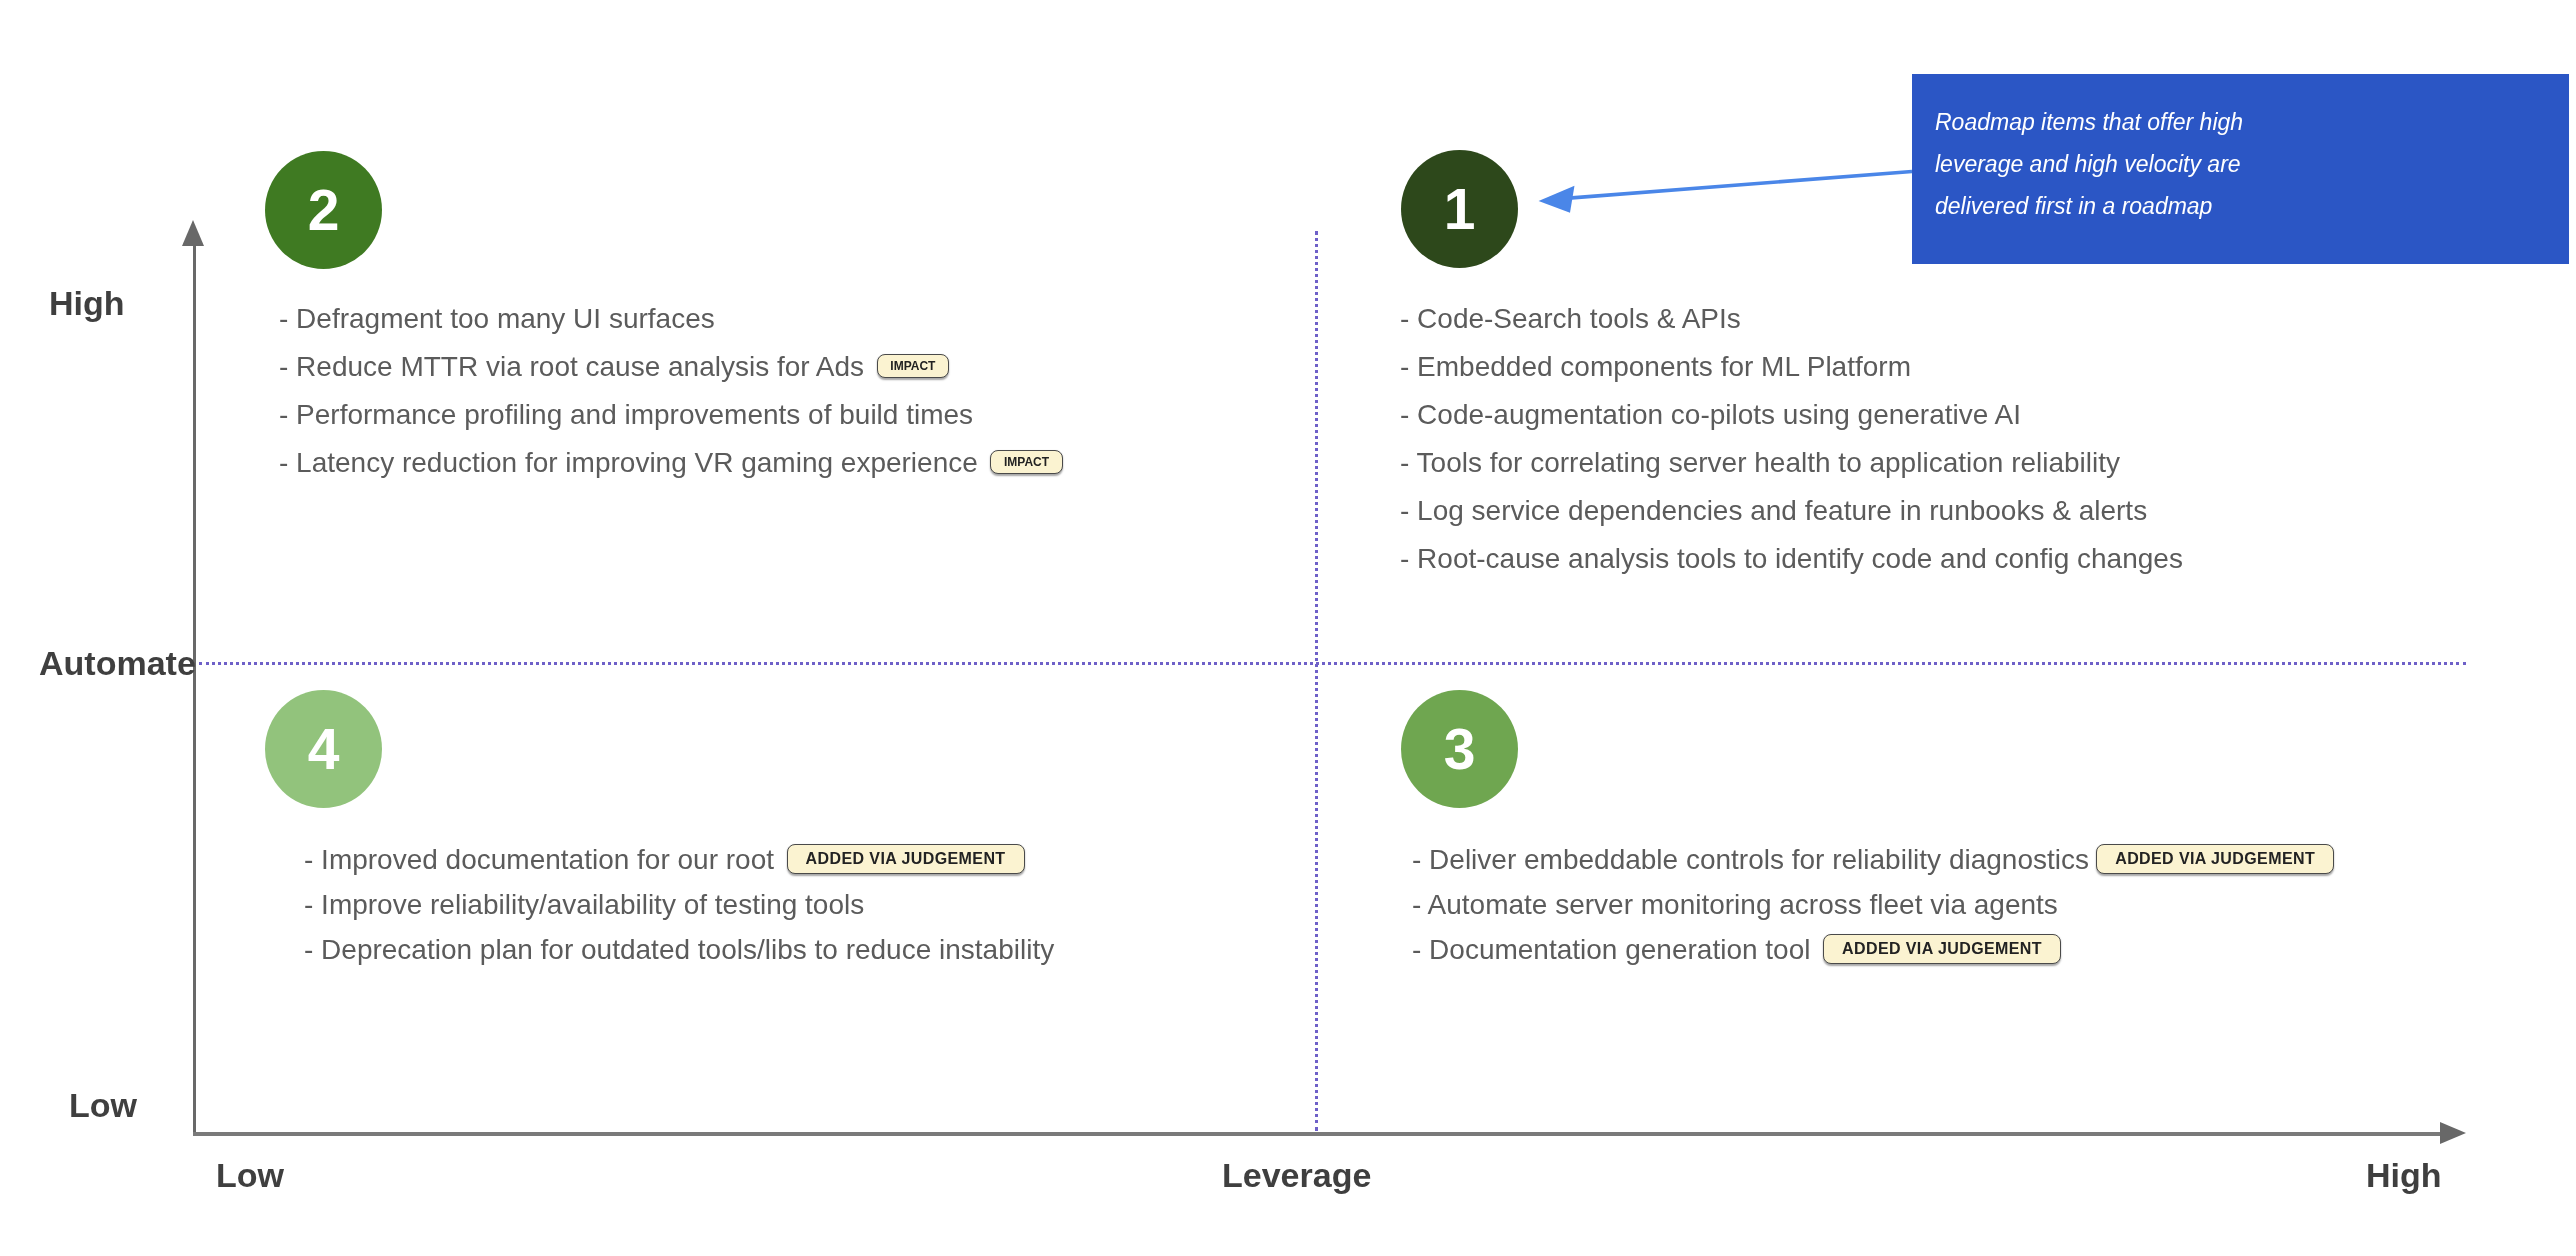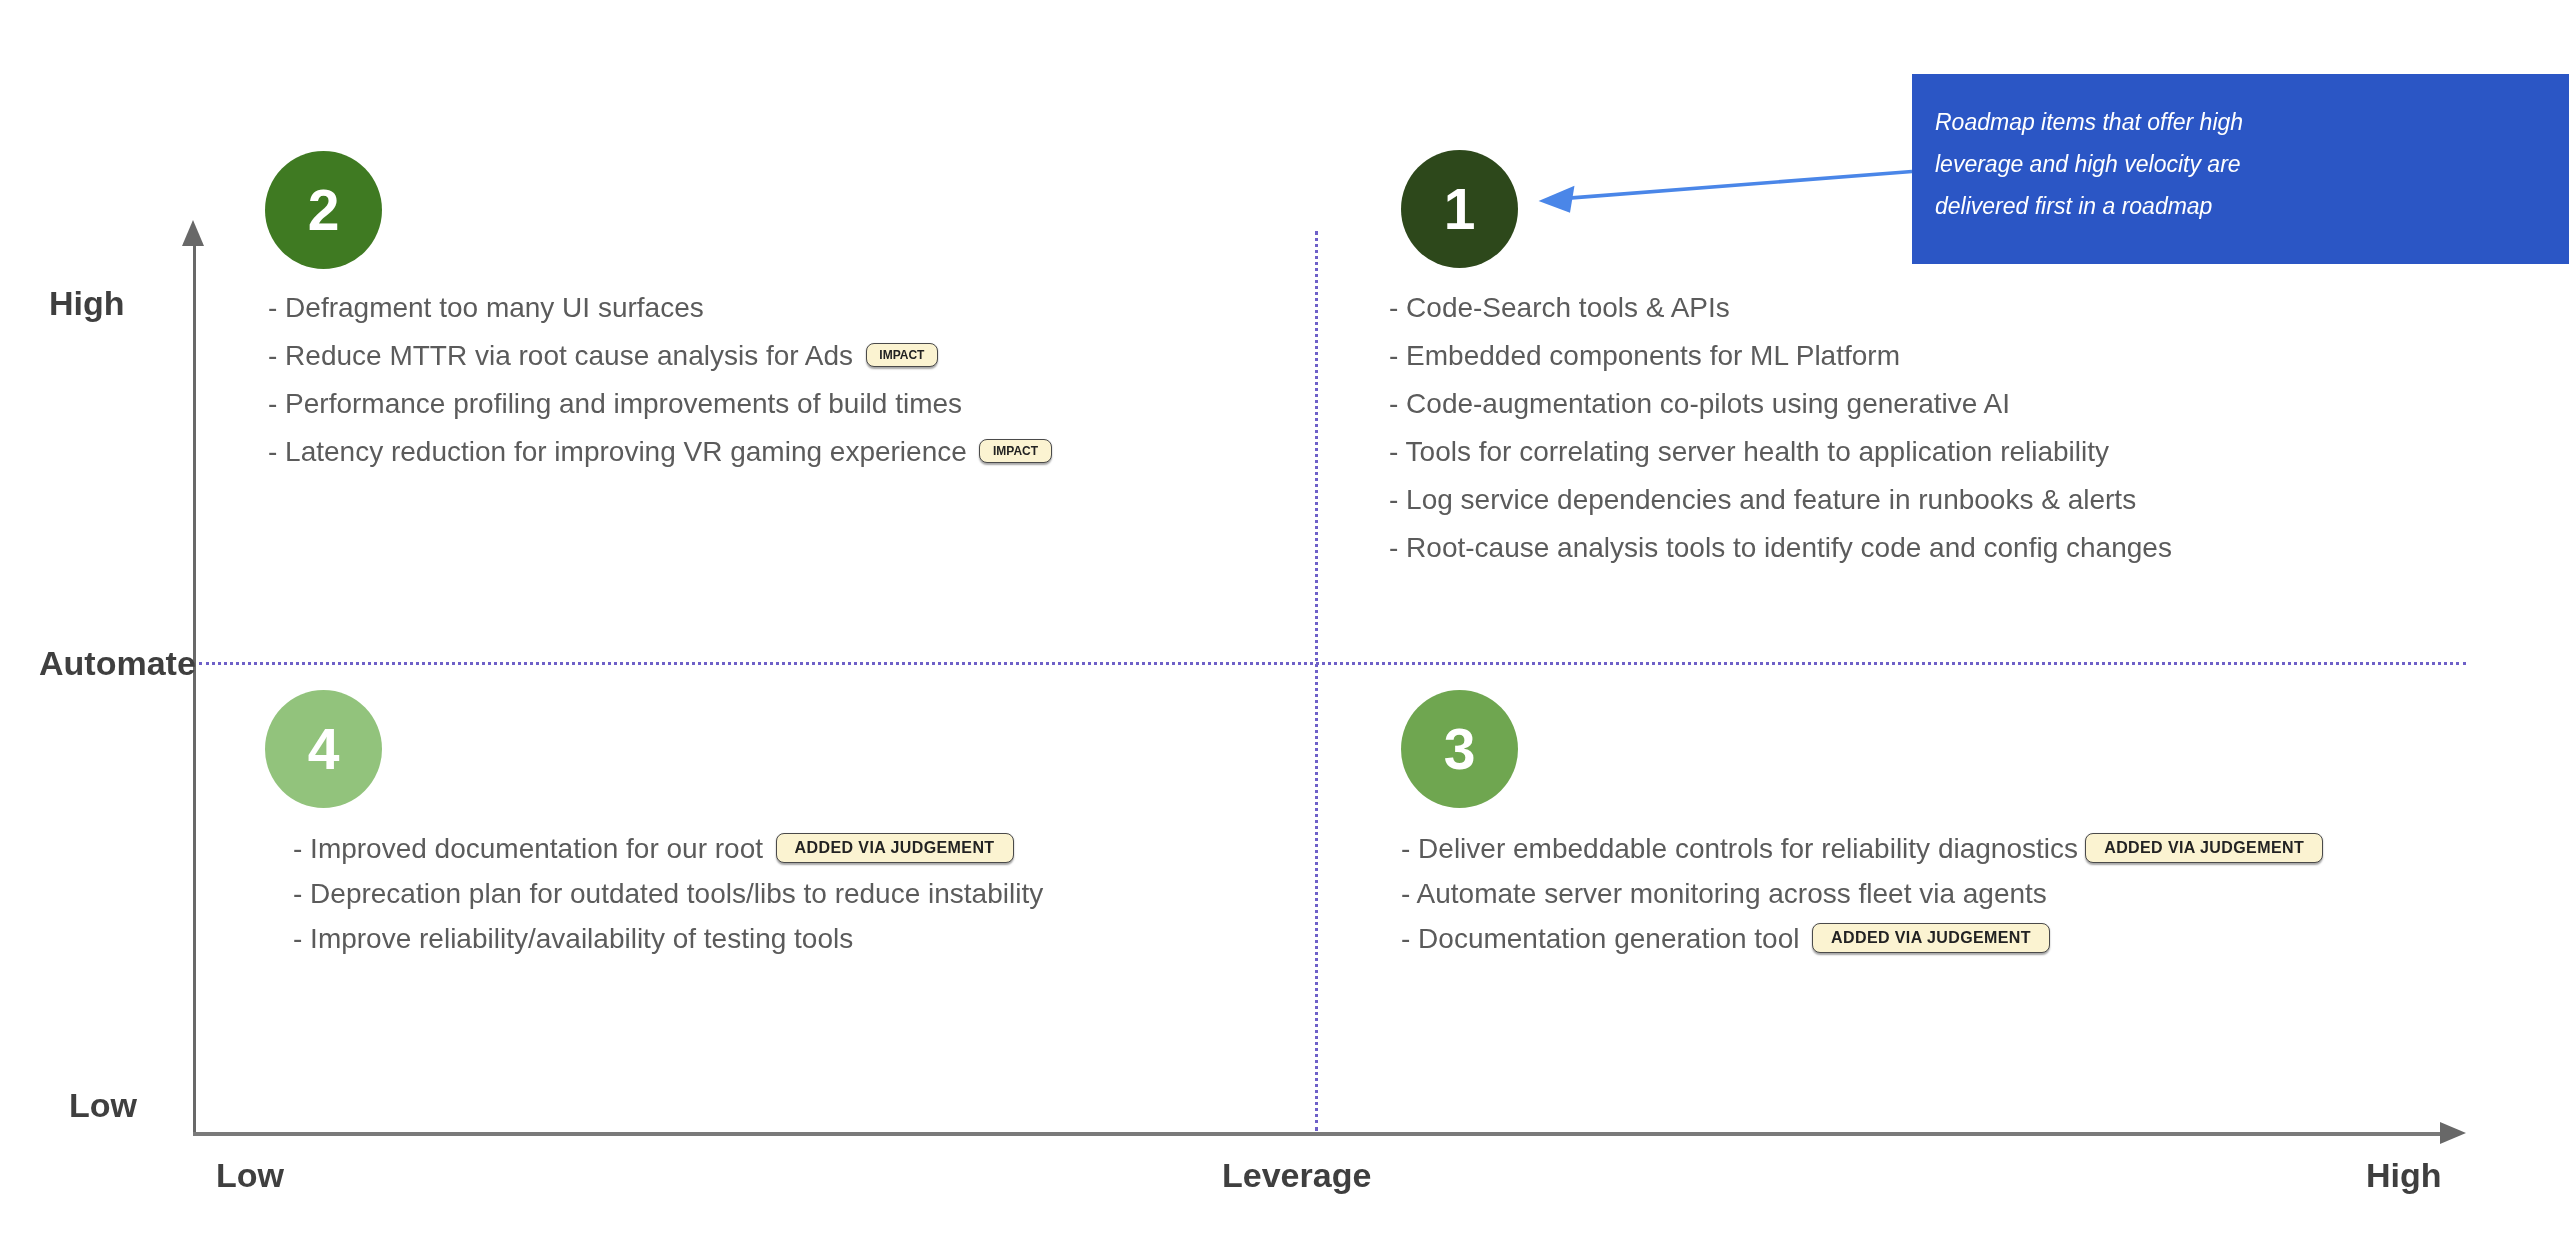--- a/index.html
+++ b/index.html
@@ -27,21 +27,21 @@
   #lbl-x-high{left:2366px;top:1156px;}
   
   .circle{position:absolute;width:117px;height:118px;border-radius:50%;
     display:flex;align-items:center;justify-content:center;
     color:#ffffff;font-size:57px;font-weight:bold;}
   #circle-1{left:1401px;top:150px;background:#2d481b;}
   #circle-2{left:265px;top:151px;background:#3f7a22;}
   #circle-3{left:1401px;top:690px;background:#6fa650;}
   #circle-4{left:265px;top:690px;background:#92c37c;}
   
-  .qlist{position:absolute;list-style:none;margin:4px;padding:0;
+  .qlist{position:absolute;list-style:none;margin:15px;padding:0;
     font-size:28px;color:#5b5b5b;white-space:nowrap;}
   .qlist li{height:48px;line-height:48px;}
   #q2-list{left:264px;top:280px;}
   #q1-list{left:1385px;top:280px;}
   #q4-list{left:289px;top:822px;}
   #q3-list{left:1397px;top:822px;}
   #q4-list li,#q3-list li{height:45px;line-height:45px;}
   
   .badge{display:inline-block;vertical-align:middle;margin-left:12.6px;margin-top:-5.4px;
     background:#fbf3d1;border:1.8px solid #4a4a4a;border-radius:8px;
@@ -94,22 +94,22 @@
     <li><span>- Code-Search tools &amp; APIs</span></li>
     <li><span>- Embedded components for ML Platform</span></li>
     <li><span>- Code-augmentation co-pilots using generative AI</span></li>
     <li><span>- Tools for correlating server health to application reliability</span></li>
     <li><span>- Log service dependencies and feature in runbooks &amp; alerts</span></li>
     <li><span>- Root-cause analysis tools to identify code and config changes</span></li>
   </ul>
 
   <ul class="qlist" id="q4-list">
     <li><span>- Improved documentation for our root</span><span class="badge badge-judgement">ADDED VIA JUDGEMENT</span></li>
+    <li><span>- Improve reliability/availability of testing tools</span></li>
     <li><span>- Deprecation plan for outdated tools/libs to reduce instability</span></li>
-    <li><span>- Improve reliability/availability of testing tools</span></li>
   </ul>
 
   <ul class="qlist" id="q3-list">
     <li><span>- Deliver embeddable controls for reliability diagnostics</span><span class="badge badge-judgement badge-first">ADDED VIA JUDGEMENT</span></li>
     <li><span>- Automate server monitoring across fleet via agents</span></li>
     <li><span>- Documentation generation tool</span><span class="badge badge-judgement">ADDED VIA JUDGEMENT</span></li>
   </ul>
 
   <div class="callout">
     <div>Roadmap items that offer high</div>

